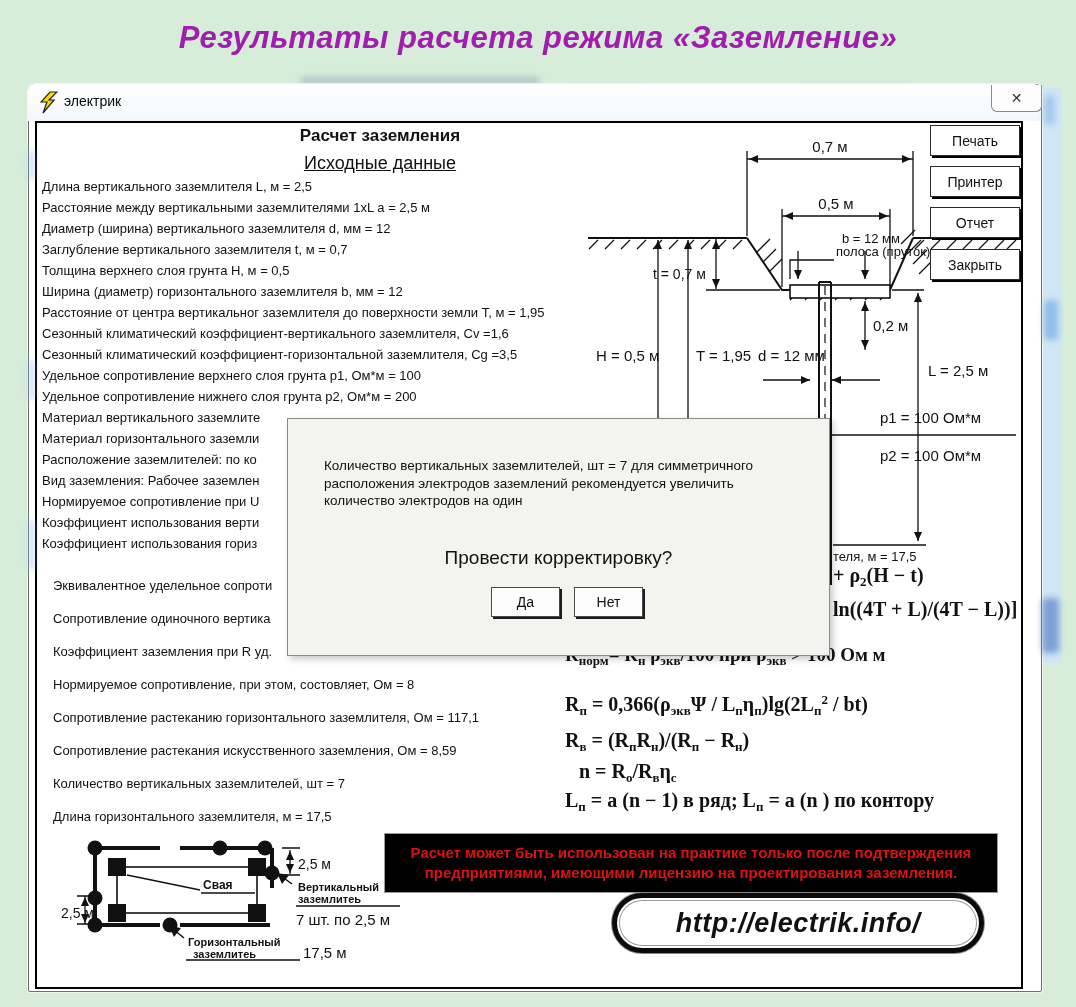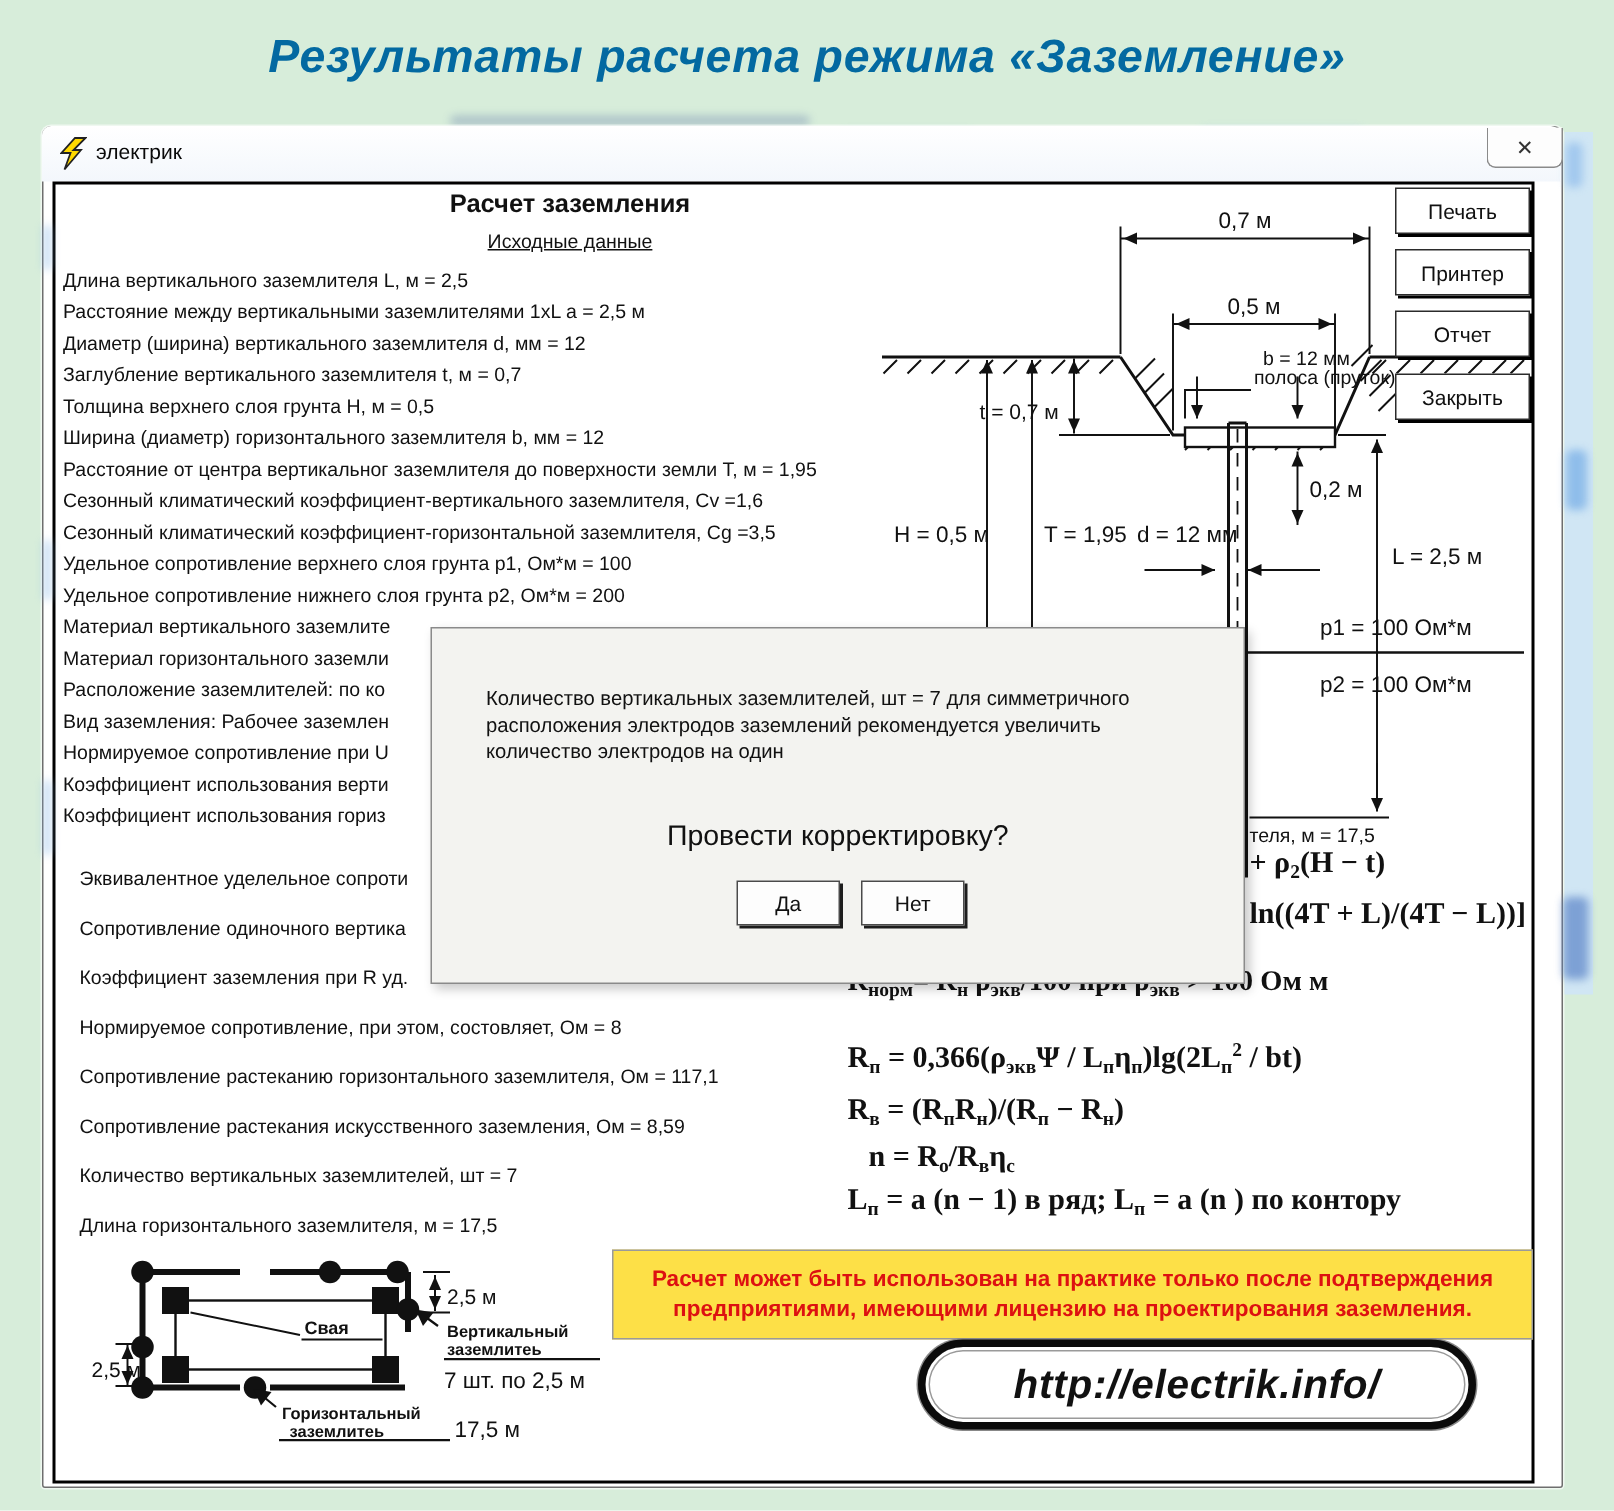--- a/index.html
+++ b/index.html
@@ -4,39 +4,39 @@
 <style>
   html,body{margin:0;padding:0;}
   body{
     width:1076px;height:1007px;position:relative;overflow:hidden;
     background:#d7edda;
     font-family:"Liberation Sans","DejaVu Sans",sans-serif;color:#111;
   }
   .abs{position:absolute;}
   .page-title{
     left:0;top:20px;width:1076px;text-align:center;
-    font-size:31px;font-weight:bold;font-style:italic;color:#0369a1;
+    font-size:31px;font-weight:bold;font-style:italic;color:#a21caf;
     letter-spacing:0.5px;
   }
   .window{
     left:28px;top:84px;width:1012px;height:906px;background:#ffffff;
     border:1px solid #6e6e6e;border-radius:6px 6px 2px 2px;
     box-shadow:0 0 0 1px rgba(255,255,255,.6);
   }
   .titlebar{left:28px;top:84px;width:1012px;height:37px;background:linear-gradient(#ffffff,#f3f7fc);border-radius:6px 6px 0 0;}
   .title-text{left:64px;top:93px;font-size:14px;color:#0a0a0a;}
   .close-btn{
     left:991px;top:85px;width:49px;height:26px;background:#fdfdfd;
     border:1px solid #8a8a8a;border-top:none;border-radius:0 0 6px 6px;
     display:flex;align-items:center;justify-content:center;
     font-size:14px;font-weight:bold;color:#333;cursor:default;
   }
   .panel{left:35px;top:121px;width:984px;height:864px;border:2px solid #000;background:#fff;}
   .heading{left:35px;top:126px;width:690px;text-align:center;font-size:17px;font-weight:bold;}
-  .subheading{left:35px;top:153px;width:690px;text-align:center;font-size:13px;text-decoration:underline;}
+  .subheading{left:35px;top:153px;width:690px;text-align:center;font-size:18px;text-decoration:underline;}
   .tlines{left:42px;top:176px;}
   .tline{height:21px;line-height:21px;font-size:13px;white-space:nowrap;}
   .rlines{left:42px;top:569px;margin-left:11px;}
   .rlines .tline{height:33px;line-height:33px;}
   .winbtn{
     left:930px;width:88px;height:29px;background:#fff;border:1px solid #2b2b2b;
     box-shadow:2px 2px 0 #000;display:flex;align-items:center;justify-content:center;
     font-size:14px;cursor:default;
   }
   .dialog{
@@ -51,21 +51,21 @@
     font-size:14px;cursor:default;
   }
   .formula{
     font-family:"Liberation Serif","DejaVu Serif",serif;font-weight:700;font-size:20px;
     white-space:nowrap;z-index:10;
   }
   .formula .sub{font-size:13px;vertical-align:-4px;}
   .formula .sup{font-size:13px;vertical-align:7px;}
   .tailtext{font-size:13px;z-index:10;white-space:nowrap;}
   .warnbox{
-    left:408px;top:833px;width:612px;height:58px;background:#fde047;border:1px solid #9a9a9a;
+    left:384px;top:833px;width:612px;height:58px;background:#000000;border:1px solid #9a9a9a;
     display:flex;align-items:center;justify-content:flex-end;z-index:20;
   }
   .warntext{color:#dd1111;font-weight:bold;font-size:15px;line-height:20px;text-align:center;padding:0 14px;}
   .badge{
     left:612px;top:893px;width:362px;height:50px;background:#fff;border:5px solid #0b0b0b;
     border-radius:30px;z-index:30;display:flex;align-items:center;justify-content:center;
     box-shadow:0 0 0 1px #888, inset 0 0 0 2px #fff, inset 0 0 0 3px #9a9a9a;
     font-size:27px;font-weight:bold;font-style:italic;letter-spacing:0.5px;
   }
   .smu{filter:blur(3px);border-radius:4px;}

